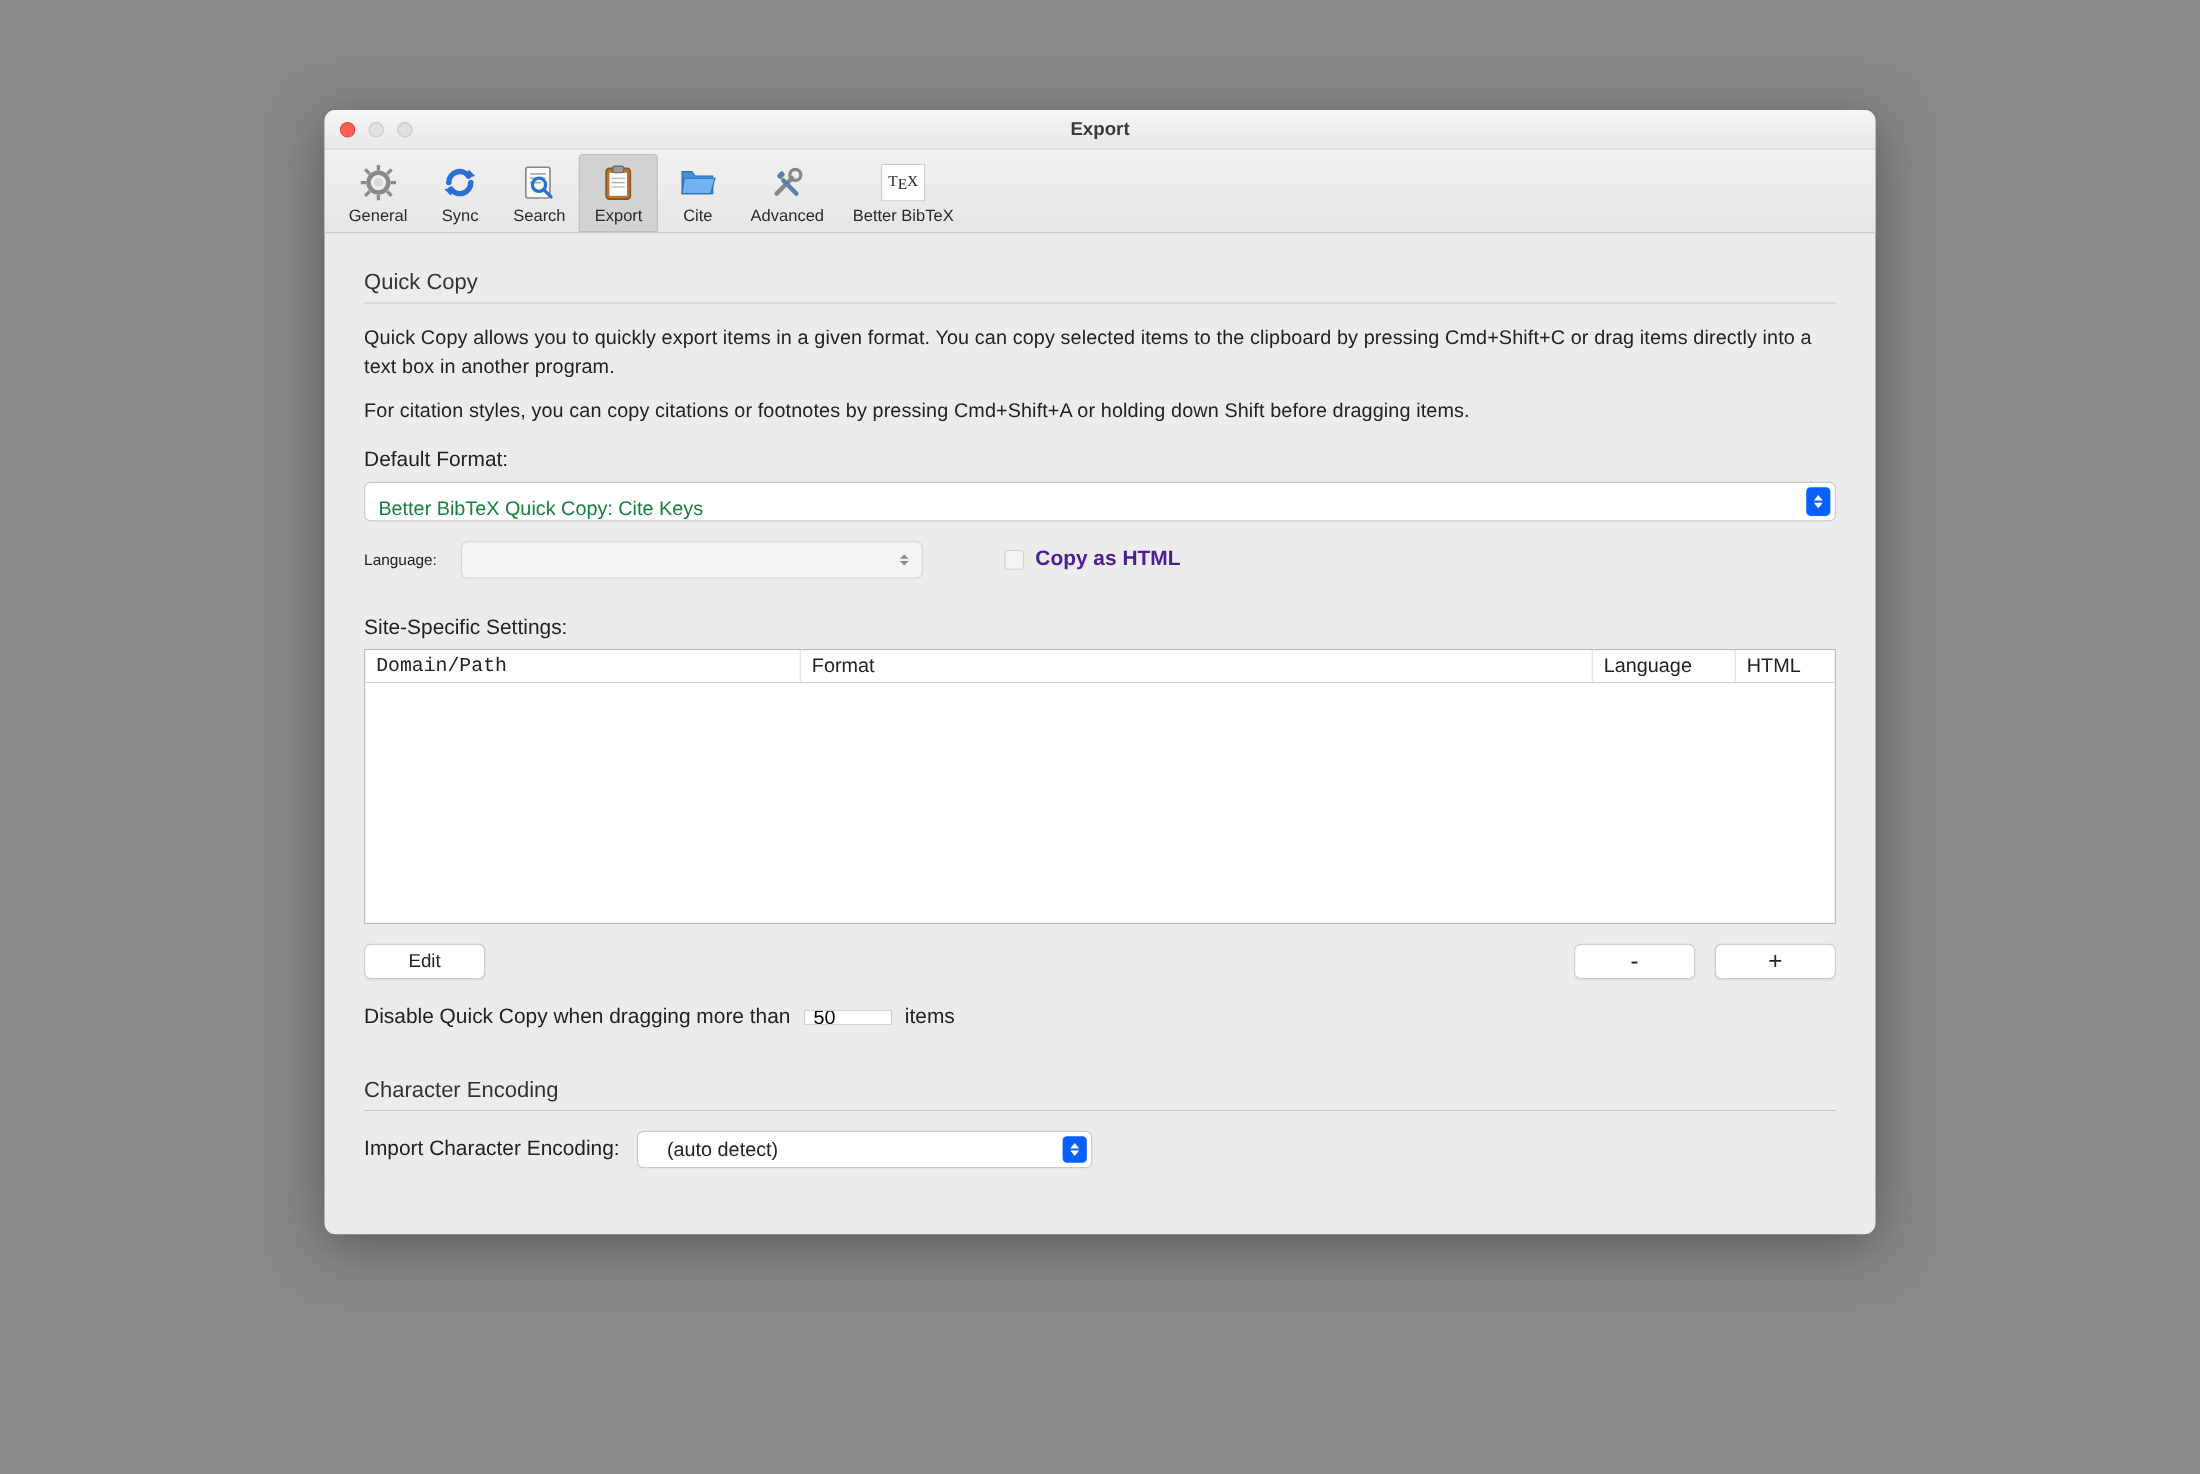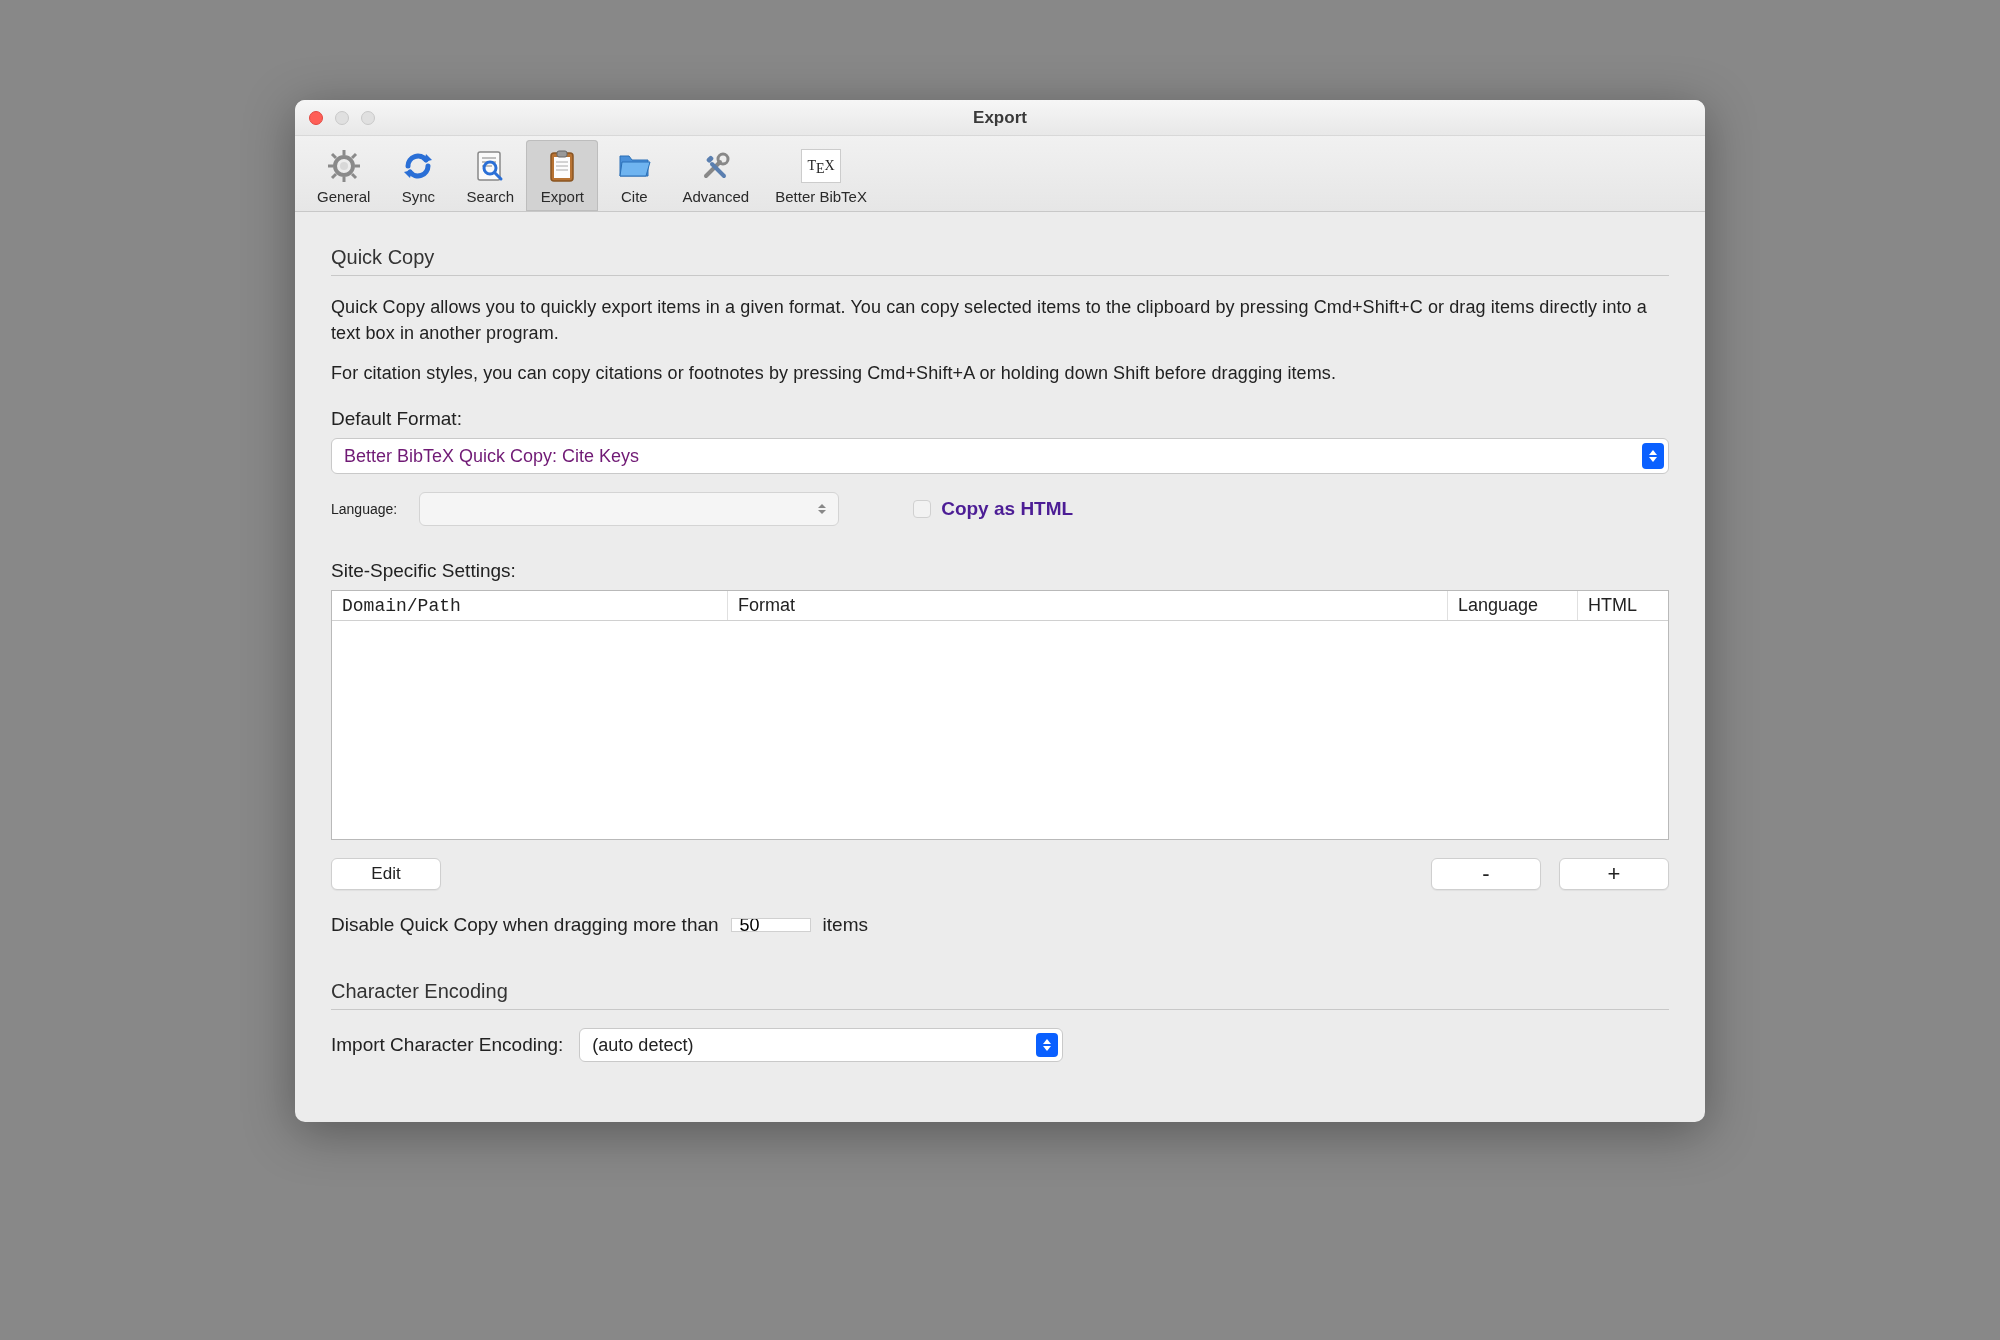--- a/index.html
+++ b/index.html
@@ -99,24 +99,24 @@
       margin-top: 22px;
       margin-bottom: 8px;
     }
     .select {
       position: relative;
       background: #fff;
       border: 1px solid #c9c9c9;
       border-radius: 6px;
       height: 36px;
       display: flex;
-      align-items: center;
+      align-items: flex-end;
       padding: 0 40px 0 12px;
       font-size: 18px;
-      color: #701a75;
+      color: #15803d;
     }
     .select .stepper {
       position: absolute;
       right: 4px; top: 4px; bottom: 4px;
       width: 22px;
       background: #0a60ff;
       border-radius: 4px;
       display: flex;
       flex-direction: column;
       align-items: center;
@@ -215,23 +215,23 @@
       padding: 0 8px;
       font-size: 18px;
     }
     .enc-row { display: flex; align-items: center; gap: 16px; margin-top: 10px; }
     .enc-select {
       position: relative;
       background: #fff;
       border: 1px solid #c9c9c9;
       border-radius: 6px;
       height: 34px;
-      width: 484px;
+      width: 414px;
       display:flex; align-items:center;
-      padding: 0 40px 0 12px;
+      padding: 0 40px 0 26px;
       font-size: 18px;
     }
     .enc-select .stepper {
       position: absolute; right:4px; top:4px; bottom:4px; width:22px;
       background:#0a60ff; border-radius:4px;
       display:flex;flex-direction:column;align-items:center;justify-content:center;
     }
     .enc-select .stepper::before, .enc-select .stepper::after {
       content:"";width:0;height:0;border-left:4px solid transparent;border-right:4px solid transparent;
     }

